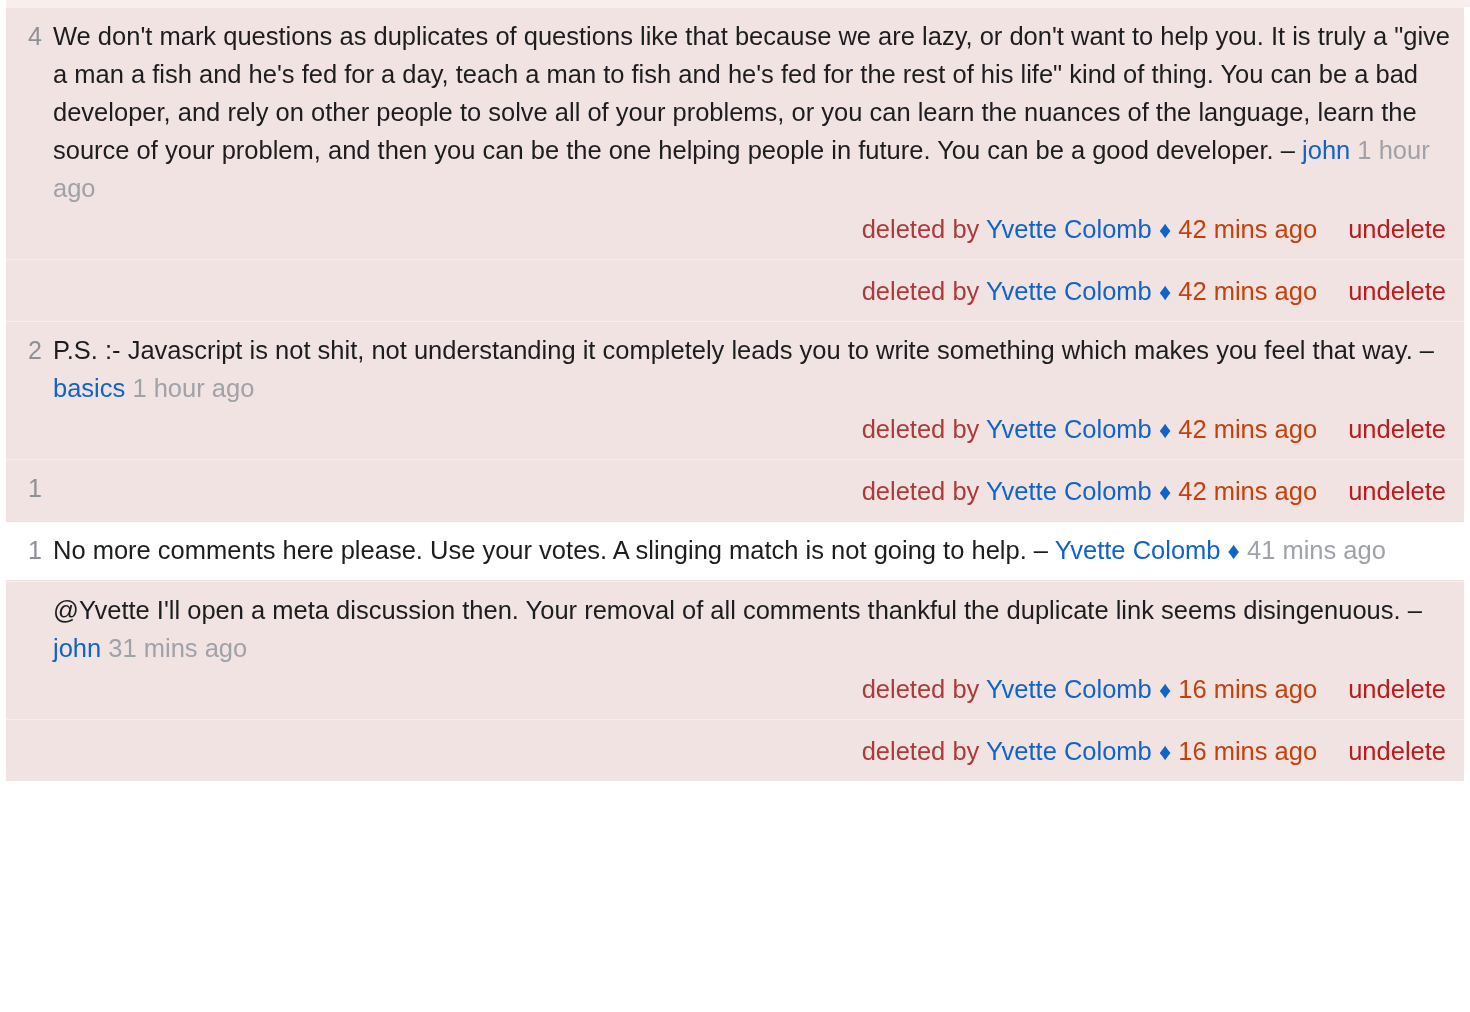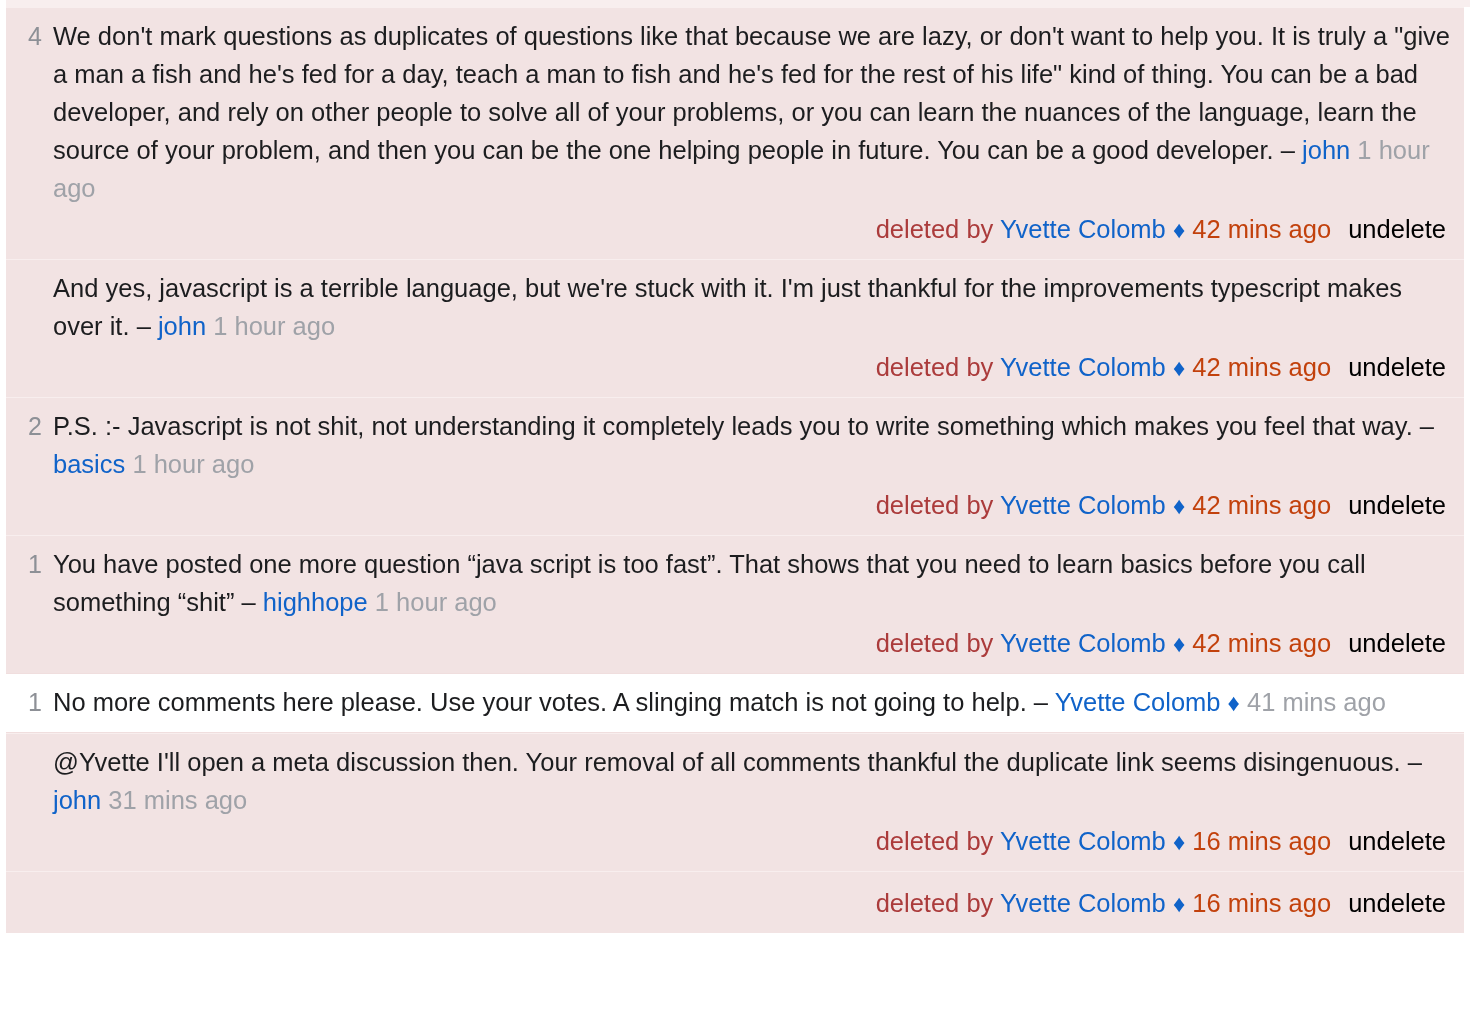--- a/index.html
+++ b/index.html
@@ -99,23 +99,23 @@
   .delline .dl-user {
     color: #1063c9;
     text-decoration: none;
   }
   .delline .dl-flair {
     color: #1063c9;
     font-size: 24px;
   }
   .delline .dl-when { color: #c2410c; }
   .delline .dl-undelete {
-    color: #000000;
+    color: #b91c1c;
     text-decoration: none;
-    margin-left: 17px;
+    margin-left: 31px;
   }
 
   
   .top-strip {
     height: 7px;
     background: #f8eeee;
     margin-left: 6px;
   }
 </style>
 </head>
@@ -126,35 +126,33 @@
     <div class="comment deleted first">
       <div class="score">4</div>
       <div class="body">
         <div class="text"><span>We don't mark questions as duplicates of questions like that because we are lazy, or don't want to help you. It is truly a "give a man a fish and he's fed for a day, teach a man to fish and he's fed for the rest of his life" kind of thing. You can be a bad developer, and rely on other people to solve all of your problems, or you can learn the nuances of the language, learn the source of your problem, and then you can be the one helping people in future. You can be a good developer.</span> <span class="dash">–</span> <a class="user" href="#">john</a> <span class="date">1 hour ago</span></div>
         <div class="delline"><span>deleted by</span> <a class="dl-user" href="#">Yvette Colomb</a> <span class="dl-flair">♦</span> <span class="dl-when">42 mins ago</span><a class="dl-undelete" href="#">undelete</a></div>
       </div>
     </div>
     <div class="comment deleted">
       <div class="score empty"></div>
       <div class="body">
-        <div class="text"><span>And yes, javascript is a terrible language, but we're stuck with it. I'm just thankful for the improvements typescript makes over it.</span> <span class="dash">–</span> <a class="user" href="#">john</a> <span class="date">1 hour ago</span></div>
         <div class="delline"><span>deleted by</span> <a class="dl-user" href="#">Yvette Colomb</a> <span class="dl-flair">♦</span> <span class="dl-when">42 mins ago</span><a class="dl-undelete" href="#">undelete</a></div>
       </div>
     </div>
     <div class="comment deleted">
       <div class="score">2</div>
       <div class="body">
         <div class="text"><span>P.S. :- Javascript is not shit, not understanding it completely leads you to write something which makes you feel that way.</span> <span class="dash">–</span> <a class="user" href="#">basics</a> <span class="date">1 hour ago</span></div>
         <div class="delline"><span>deleted by</span> <a class="dl-user" href="#">Yvette Colomb</a> <span class="dl-flair">♦</span> <span class="dl-when">42 mins ago</span><a class="dl-undelete" href="#">undelete</a></div>
       </div>
     </div>
     <div class="comment deleted">
       <div class="score">1</div>
       <div class="body">
-        <div class="text"><span>You have posted one more question “java script is too fast”. That shows that you need to learn basics before you call something “shit”</span> <span class="dash">–</span> <a class="user" href="#">highhope</a> <span class="date">1 hour ago</span></div>
         <div class="delline"><span>deleted by</span> <a class="dl-user" href="#">Yvette Colomb</a> <span class="dl-flair">♦</span> <span class="dl-when">42 mins ago</span><a class="dl-undelete" href="#">undelete</a></div>
       </div>
     </div>
     <div class="comment normal">
       <div class="score">1</div>
       <div class="body">
         <div class="text"><span>No more comments here please. Use your votes. A slinging match is not going to help.</span> <span class="dash">–</span> <a class="user" href="#">Yvette Colomb</a> <span class="mod-flair">♦</span> <span class="date">41 mins ago</span></div>
       </div>
     </div>
     <div class="comment deleted">

